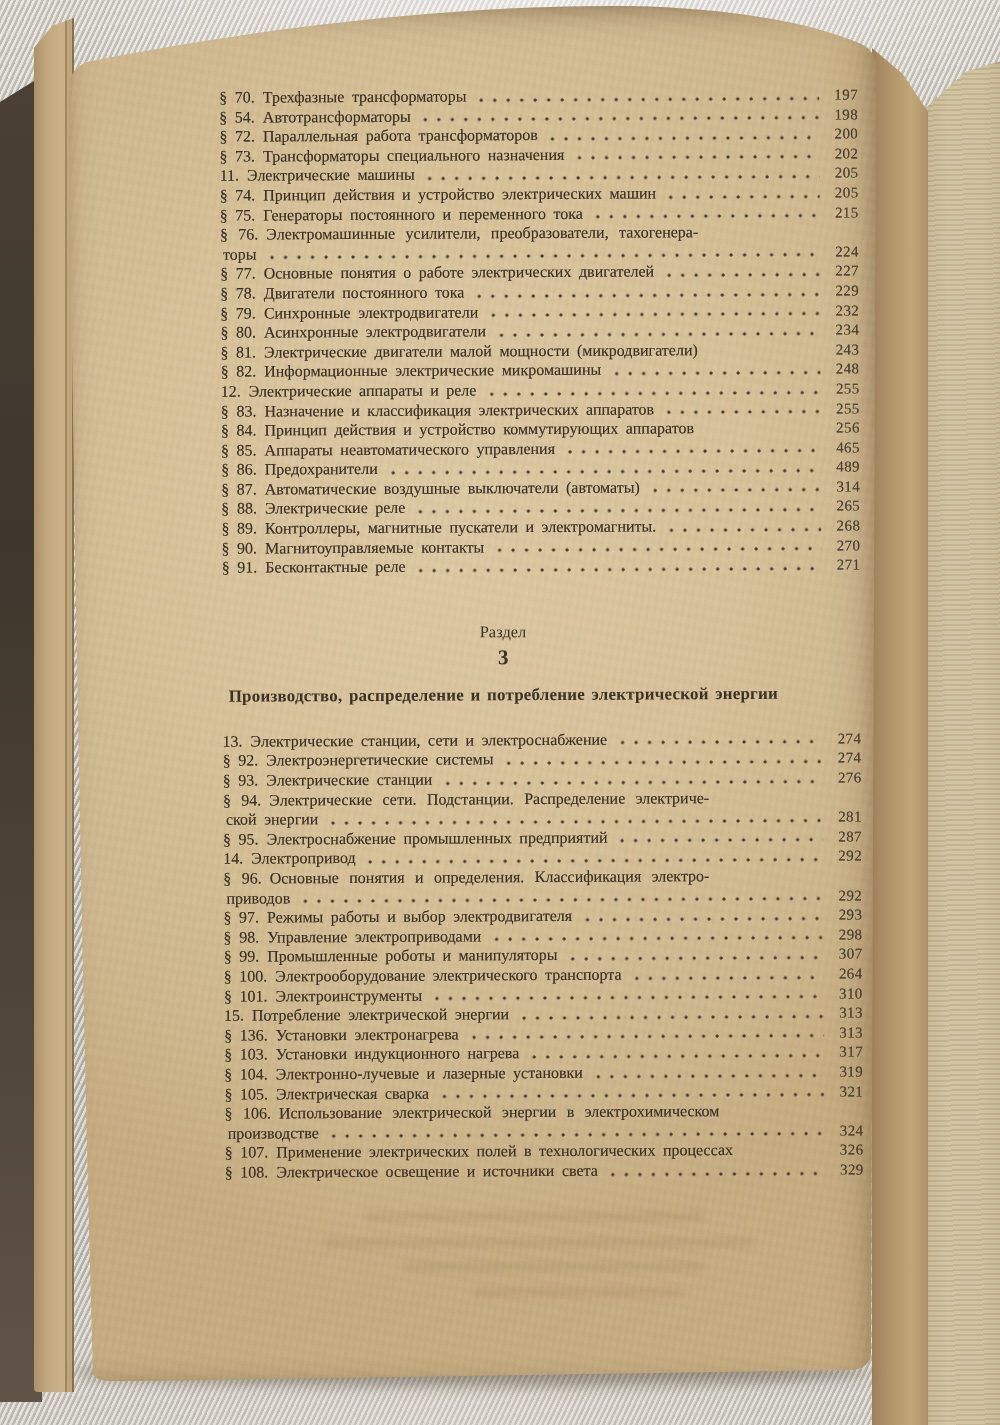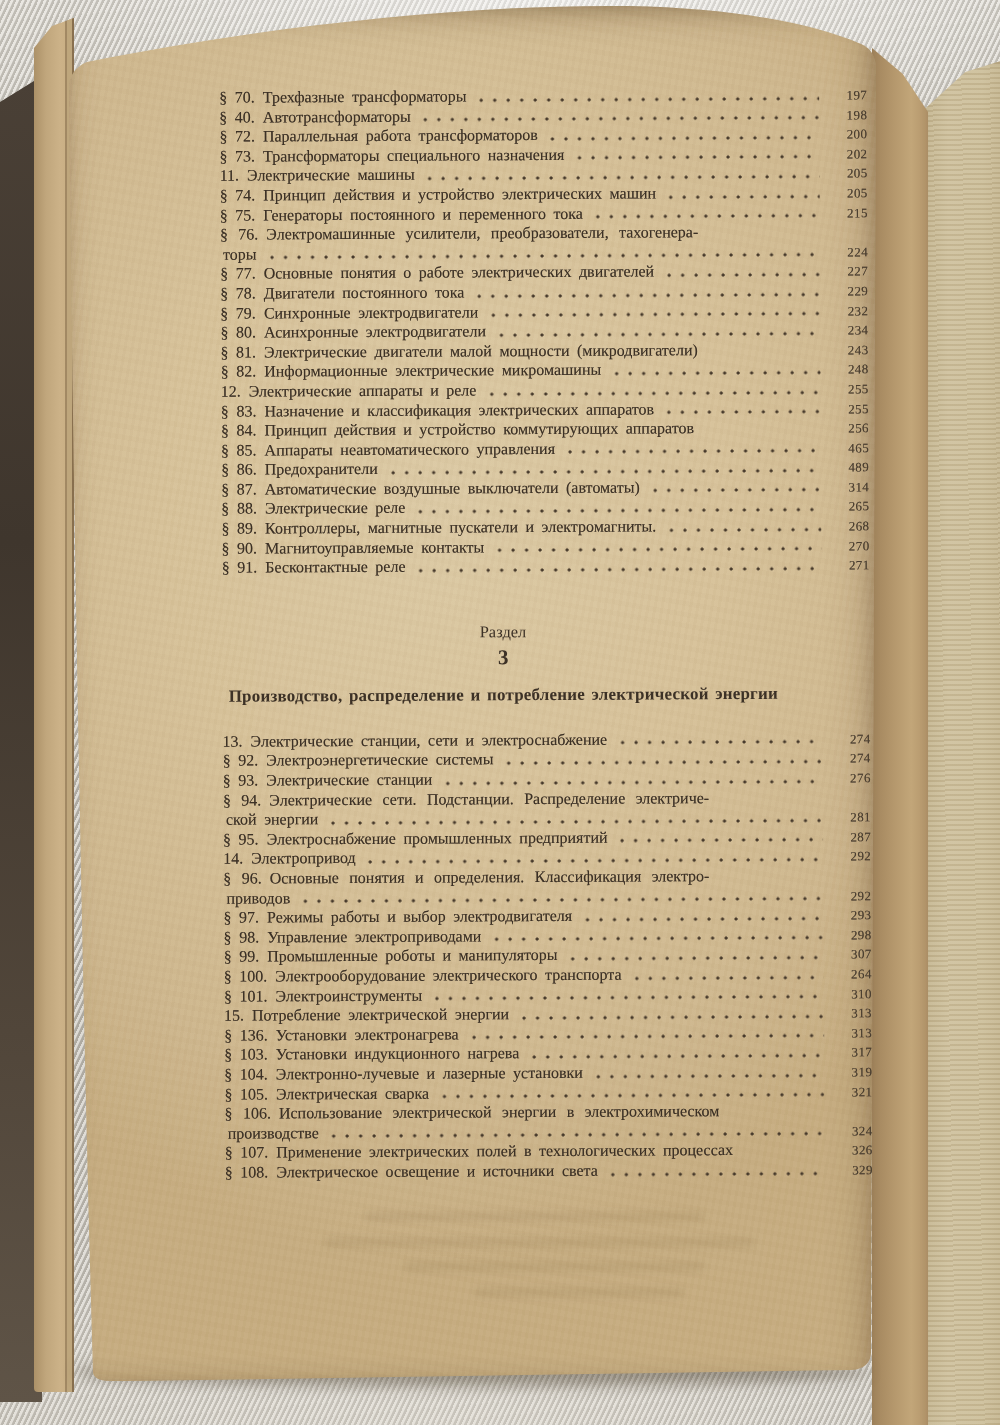--- a/index.html
+++ b/index.html
@@ -114,22 +114,22 @@
   .leader {
     flex: 1 1 auto; min-width: 0; align-self: stretch;
     margin: 0 6px 0 11px;
     background-image: radial-gradient(circle at 2px 2px, var(--ink-dots) 1.25px, rgba(0,0,0,0) 1.9px);
     background-size: 13.5px 4px;
     background-repeat: repeat-x;
     background-position: left 2px bottom 4px;
   }
   .leader.no-dots { background: none; }
   .pg {
-    flex: 0 0 auto; width: 42px; text-align: right;
-    color: var(--ink-page-num); font-size: 13px; letter-spacing: .4px;
+    flex: 0 0 auto; width: 42px; text-align: center;
+    color: var(--ink-page-num); font-size: 15px; letter-spacing: .4px;
   }
 
   
   .section-heading { text-align: center; margin: 46px 86px 25px 0; }
   .section-label { font-size: 16.5px; height: 20px; line-height: 20px; }
   .section-number { font-size: 21px; font-weight: bold; height: 24px; line-height: 24px; margin-top: 3px; }
   .section-title {
     font-size: 17px; font-weight: bold; margin-top: 16px;
     height: 20px; line-height: 20px; word-spacing: 0.12em; letter-spacing: .2px;
     white-space: nowrap;
@@ -165,21 +165,21 @@
             <span class="num">§ 70.</span>
             <span class="txt">Трехфазные трансформаторы</span>
             <span class="leader"></span>
             <span class="pg">197</span>
           </div>
 
         </div>
 
         <div class="toc-entry">
           <div class="line">
-            <span class="num">§ 40.</span>
+            <span class="num">§ 54.</span>
             <span class="txt">Автотрансформаторы</span>
             <span class="leader"></span>
             <span class="pg">198</span>
           </div>
 
         </div>
 
         <div class="toc-entry">
           <div class="line">
             <span class="num">§ 72.</span>

